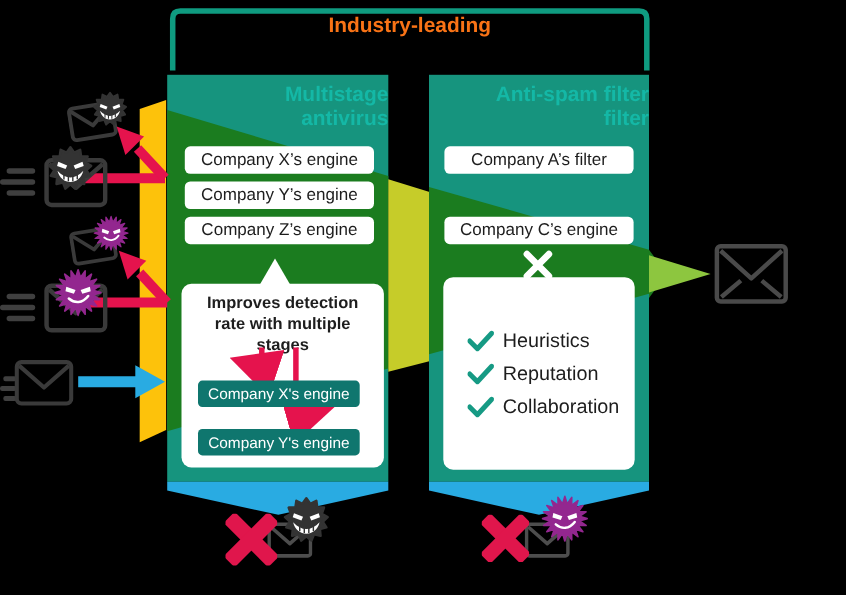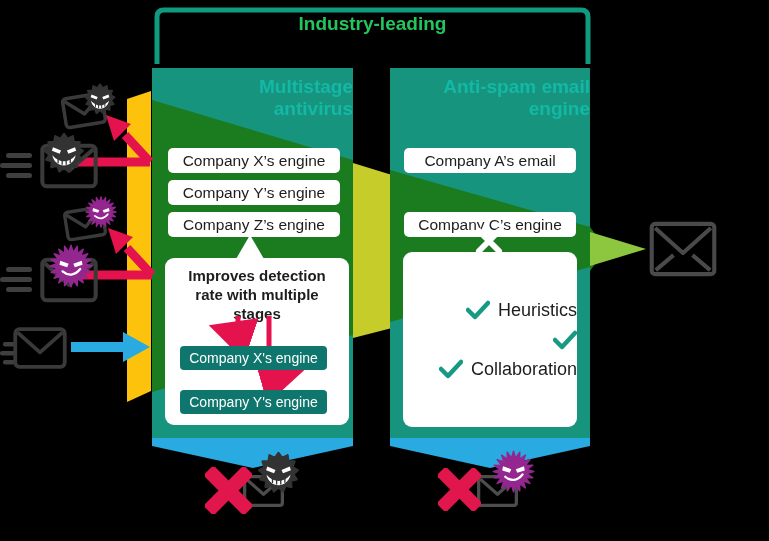--- a/index.html
+++ b/index.html
@@ -1,42 +1,42 @@
 <!DOCTYPE html>
 <html><head>
 <meta charset="utf-8">
 <style>
   html,body{margin:0;padding:0;background:#000;}
   .stage{position:relative;width:769px;height:541px;background:#000;overflow:hidden;
          font-family:"Liberation Sans",sans-serif;}
   .abs{position:absolute;}
   .bg{position:absolute;left:0;top:0;}
   .banner-title{position:absolute;left:155px;top:13px;width:435px;text-align:center;
-                font-size:19px;font-weight:bold;color:#22c55e;}
+                font-size:19px;font-weight:bold;color:#f97316;}
   .panel-title{position:absolute;text-align:right;color:#14b8a6;font-weight:bold;
                font-size:19px;line-height:1.18;}
   #lp-title{left:152px;top:76px;width:201px;padding:0;}
   #lp-title span{display:inline-block;width:130px;}
   #rp-title{left:390px;top:76px;width:200px;}
   #rp-title span{display:inline-block;width:170px;}
   .engine-box{position:absolute;width:172px;height:25px;background:#fff;border-radius:5px;
-              font-size:15.5px;line-height:25px;text-align:center;color:#1d1d1d;margin-top:15px;}
+              font-size:15.5px;line-height:25px;text-align:center;color:#1d1d1d;}
   .lp-col{left:168px;} .rp-col{left:404px;}
   .row1{top:133px;} .row2{top:165px;} .row3{top:197px;}
   .callout{position:absolute;background:#fff;border-radius:9px;}
   #lp-callout{left:165px;top:258px;width:184px;height:167px;}
   #lp-callout .pointer{position:absolute;left:71px;top:-23px;width:0;height:0;
       border-left:14px solid transparent;border-right:14px solid transparent;
       border-bottom:24px solid #fff;}
   #lp-callout .heading{position:absolute;top:9px;left:0;right:0;padding:0 10px;
       text-align:center;font-weight:bold;font-size:15px;line-height:1.25;color:#1d1d1d;}
   .stage-box{position:absolute;left:15px;width:147px;height:24px;background:#0f766e;
       border-radius:4px;color:#fff;font-size:14px;line-height:24px;text-align:center;z-index:2;}
   #rp-callout{left:403px;top:252px;width:174px;height:175px;display:flex;flex-direction:column;
-      justify-content:center;gap:9px;padding-left:22px;box-sizing:border-box;align-items:flex-end;}
+      justify-content:center;gap:9px;padding-left:22px;box-sizing:border-box;}
   .feat-row{display:flex;align-items:center;gap:8px;font-size:18px;color:#1d1d1d;}
   .icons{z-index:2;}
 </style>
 </head>
 <body>
 
 <div class="stage">
 
   <svg class="bg" width="769" height="541">
 
@@ -57,27 +57,27 @@
     <polygon points="590,227 590,271 606,249" fill="#1b7c1f"></polygon>
     <polygon points="590,232 590,266 646,249" fill="#8dc63f"></polygon>
   </svg>
 
   <div class="banner-title">Industry-leading</div>
 
   <div class="panel-title" id="lp-title">
     <span>Multistage antivirus</span>
   </div>
   <div class="panel-title" id="rp-title">
-    <span>Anti-spam email engine</span>
+    <span>Anti-spam filter filter</span>
   </div>
 
   <div class="engine-box lp-col row1">Company X’s engine</div>
   <div class="engine-box lp-col row2">Company Y’s engine</div>
   <div class="engine-box lp-col row3">Company Z’s engine</div>
-  <div class="engine-box rp-col row1">Company A’s email</div>
+  <div class="engine-box rp-col row1">Company A’s filter</div>
   <div class="engine-box rp-col row3">Company C’s engine</div>
 
   <svg class="abs" style="left:475px;top:227px;" width="28" height="28">
     <path d="M4,4 L24,24 M24,4 L4,24" stroke="#fff" stroke-width="6" stroke-linecap="round"></path>
   </svg>
 
   <div class="callout" id="lp-callout">
     <div class="pointer"></div>
     <div class="heading">Improves detection rate with multiple stages</div>
     <svg class="abs" style="left:0;top:0;z-index:1;" width="177" height="167">
@@ -97,20 +97,21 @@
     <div class="feat-row">
       <svg width="24" height="20">
           <polyline points="2,10 9,17 22,3" fill="none" stroke="#169a84" stroke-width="4.5" stroke-linecap="round" stroke-linejoin="round"></polyline>
         </svg>
       <span>Heuristics</span>
     </div>
     <div class="feat-row">
       <svg width="24" height="20">
           <polyline points="2,10 9,17 22,3" fill="none" stroke="#169a84" stroke-width="4.5" stroke-linecap="round" stroke-linejoin="round"></polyline>
         </svg>
+      <span>Reputation</span>
     </div>
     <div class="feat-row">
       <svg width="24" height="20">
           <polyline points="2,10 9,17 22,3" fill="none" stroke="#169a84" stroke-width="4.5" stroke-linecap="round" stroke-linejoin="round"></polyline>
         </svg>
       <span>Collaboration</span>
     </div>
   </div>
 
   <div class="abs icons" style="left:62px;top:84px;width:60px;height:55px;">

